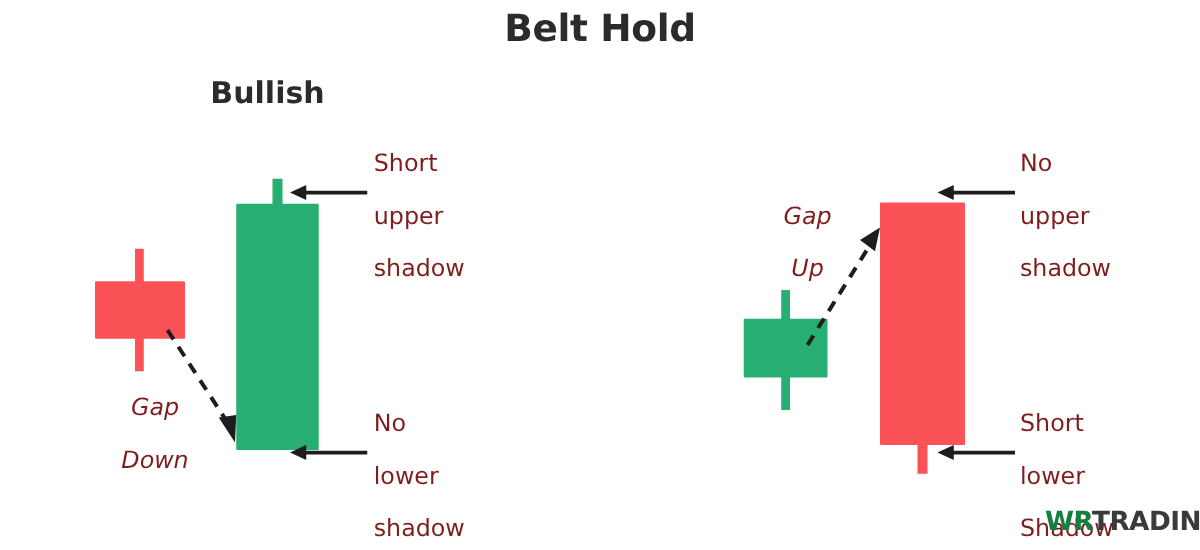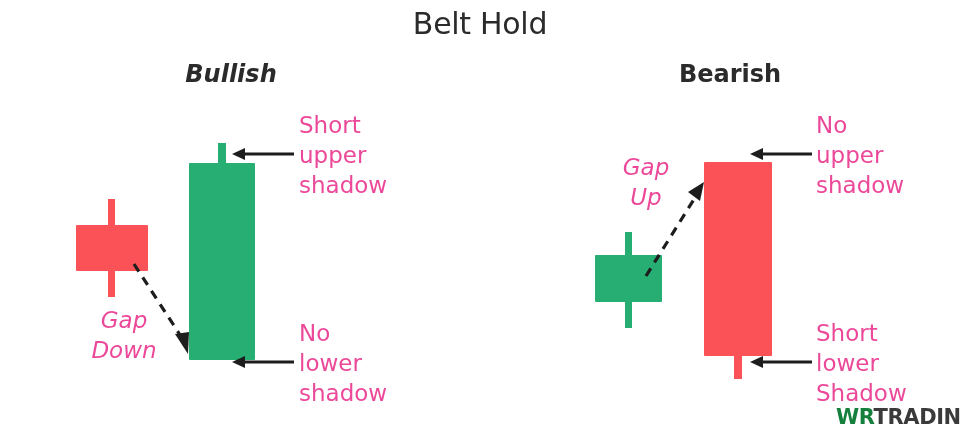--- a/index.html
+++ b/index.html
@@ -21,39 +21,39 @@
   }
   .abs { position: absolute; }
 
   
   #chart-title {
     left: 0;
     top: 6px;
     width: 960px;
     text-align: center;
     font-size: 30px;
-    font-weight: normal;
+    font-weight: bold;
     color: #2b2b2b;
     letter-spacing: -0.3px;
   }
   .panel-title {
     font-size: 24px;
     font-weight: bold;
     color: #2b2b2b;
     text-align: center;
     width: 260px;
   }
-  #bullish-title { left: 101px; top: 60px; font-style: italic; }
+  #bullish-title { left: 84px; top: 60px; }
   #bearish-title { left: 600px; top: 60px; }
 
   
   .annot {
-    font-size: 23px;
-    line-height: 30px;
-    color: #ec4899;
+    font-size: 19px;
+    line-height: 42px;
+    color: #7f1d1d;
     white-space: pre-line;
   }
   .annot.center { text-align: center; font-style: italic; }
 
   #annot-short-upper-shadow { left: 299px; top: 110px; width: 140px; }
   #annot-no-lower-shadow    { left: 299px; top: 318px; width: 140px; }
   #annot-gap-down           { left: 72px;  top: 305px; width: 104px; }
   #annot-no-upper-shadow    { left: 816px; top: 110px; width: 140px; }
   #annot-short-lower-shadow { left: 816px; top: 318px; width: 140px; }
   #annot-gap-up             { left: 600px; top: 152px; width: 92px; }
@@ -104,21 +104,20 @@
   #logo-trading { color: #3a3a3a; font-weight: bold; }
 </style>
 </head>
 <body>
 
 <div id="stage">
 
   <div class="abs" id="chart-title">Belt Hold</div>
 
   <div class="abs panel-title" id="bullish-title">Bullish</div>
-  <div class="abs panel-title" id="bearish-title">Bearish</div>
 
   <div class="abs candle-wick" id="bull-prev-wick-up" style="background:#fb5257"></div>
   <div class="abs candle-body" id="bull-prev-body" style="background:#fb5257"></div>
   <div class="abs candle-wick" id="bull-prev-wick-down" style="background:#fb5257"></div>
 
   <div class="abs candle-wick" id="bull-main-wick-up" style="background:#26ae73"></div>
   <div class="abs candle-body" id="bull-main-body" style="background:#26ae73"></div>
 
   <div class="abs arrow-left" id="arrow-short-upper">
     <svg width="62" height="18" viewBox="0 0 62 18">

